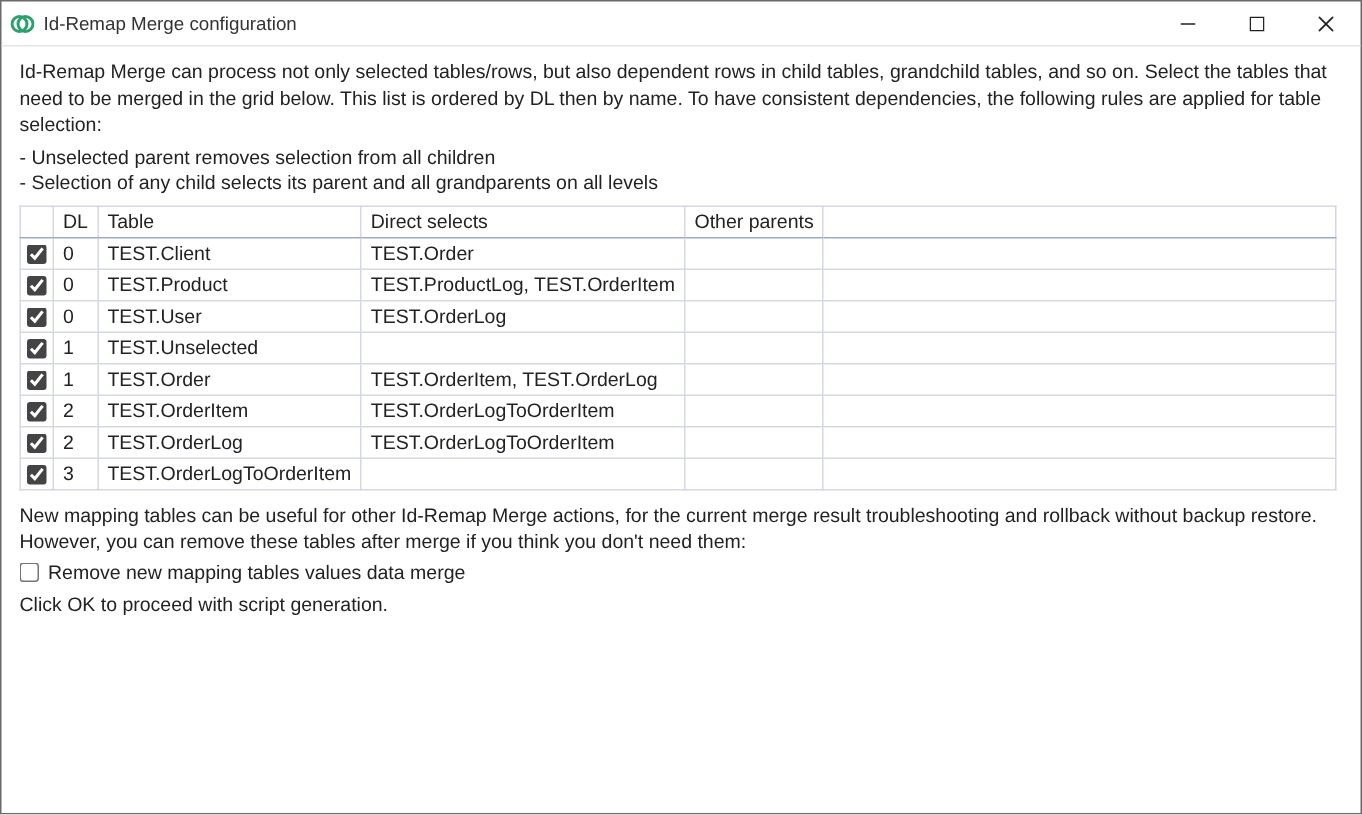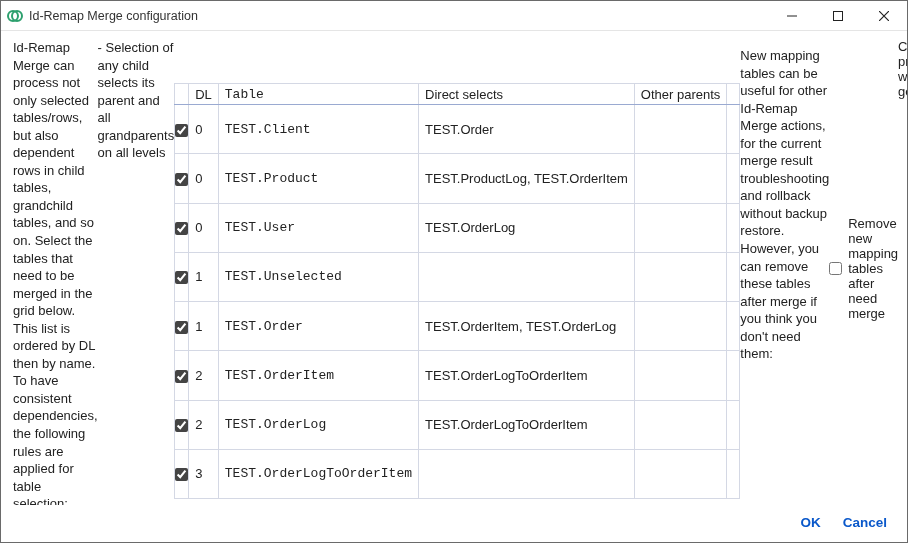--- a/index.html
+++ b/index.html
@@ -31,49 +31,48 @@
   .titlebar .title { flex: 0 0 auto; font-size: 12.5px; color: #333; }
   .titlebar .spacer { flex: 1; }
   .win-btn {
     width: 46px; height: 30px;
     display: flex; align-items: center; justify-content: center;
     color: #222;
   }
   .content {
     flex: 1;
     padding: 8px 16px 6px 12px;
-    display: flex; 
+    display: flex; flex-direction: column;
     overflow: hidden;
   }
   .intro { line-height: 1.35; margin-bottom: 4px; }
   .rules { line-height: 1.35; margin-bottom: 6px; }
   .grid {
     border: 1px solid #9aaad1;
     border-collapse: collapse;
     width: 100%;
     font-size: 13px;
-    margin-top: 44px;
   }
   .grid th, .grid td {
     border: 1px solid #d4d8e4;
     padding: 2px 6px;
     text-align: left;
     vertical-align: middle;
     height: 21px;
     white-space: nowrap;
   }
   .grid th {
     background: #fff;
     font-weight: normal;
     border-bottom: 1px solid #9aaad1;
   }
   .grid td.chk { width: 22px; text-align: center; padding: 0; }
   .grid th.chk { width: 22px; }
   .grid td.dl, .grid th.dl { width: 28px; }
-  .grid th.tablecol, .grid td.tablecol { width: 165px; font-family: Liberation Mono, monospace; }
+  .grid th.tablecol, .grid td.tablecol { width: 165px; }
   .grid th.dcol, .grid td.dcol { width: 195px; }
   .grid th.opcol, .grid td.opcol { width: 92px; }
   .chkbox {
     width: 13px; height: 13px;
     accent-color: #444;
     margin: 0; vertical-align: middle;
   }
   .post { line-height: 1.35; margin-top: 8px; }
   .opt-row { display: flex; align-items: center; gap: 6px; margin: 4px 0 6px 0; }
   .footer {
@@ -111,20 +110,21 @@
     <div class="win-btn">
       <svg width="10" height="10" viewBox="0 0 10 10">
           <path d="M0 0 L10 10 M10 0 L0 10" stroke="#222" stroke-width="1.2"></path>
         </svg>
     </div>
   </div>
 
   <div class="content">
     <div class="intro">Id-Remap Merge can process not only selected tables/rows, but also dependent rows in child tables, grandchild tables, and so on. Select the tables that need to be merged in the grid below. This list is ordered by DL then by name. To have consistent dependencies, the following rules are applied for table selection:</div>
     <div class="rules">
+      <div>- Unselected parent removes selection from all children</div>
       <div>- Selection of any child selects its parent and all grandparents on all levels</div>
     </div>
 
     <table class="grid">
       <thead>
         <tr>
           <th class="chk"></th>
           <th class="dl">DL</th>
           <th class="tablecol">Table</th>
           <th class="dcol">Direct selects</th>
@@ -197,23 +197,19 @@
             <td class="opcol"></td>
             <td></td>
           </tr>
         </tbody>
     </table>
 
     <div class="post">New mapping tables can be useful for other Id-Remap Merge actions, for the current merge result troubleshooting and rollback without backup restore. However, you can remove these tables after merge if you think you don't need them:</div>
 
     <div class="opt-row">
       <input type="checkbox" class="chkbox" id="opt-remove" style="">
-      <label for="opt-remove">Remove new mapping tables after need merge</label>
+      <label for="opt-remove">Remove new mapping tables values data merge</label>
     </div>
 
     <div>Click OK to proceed with script generation.</div>
   </div>
 
-  <div class="footer">
-    <span class="link-btn">OK</span>
-    <span class="link-btn">Cancel</span>
-  </div>
 </div>
 
 </body></html>

